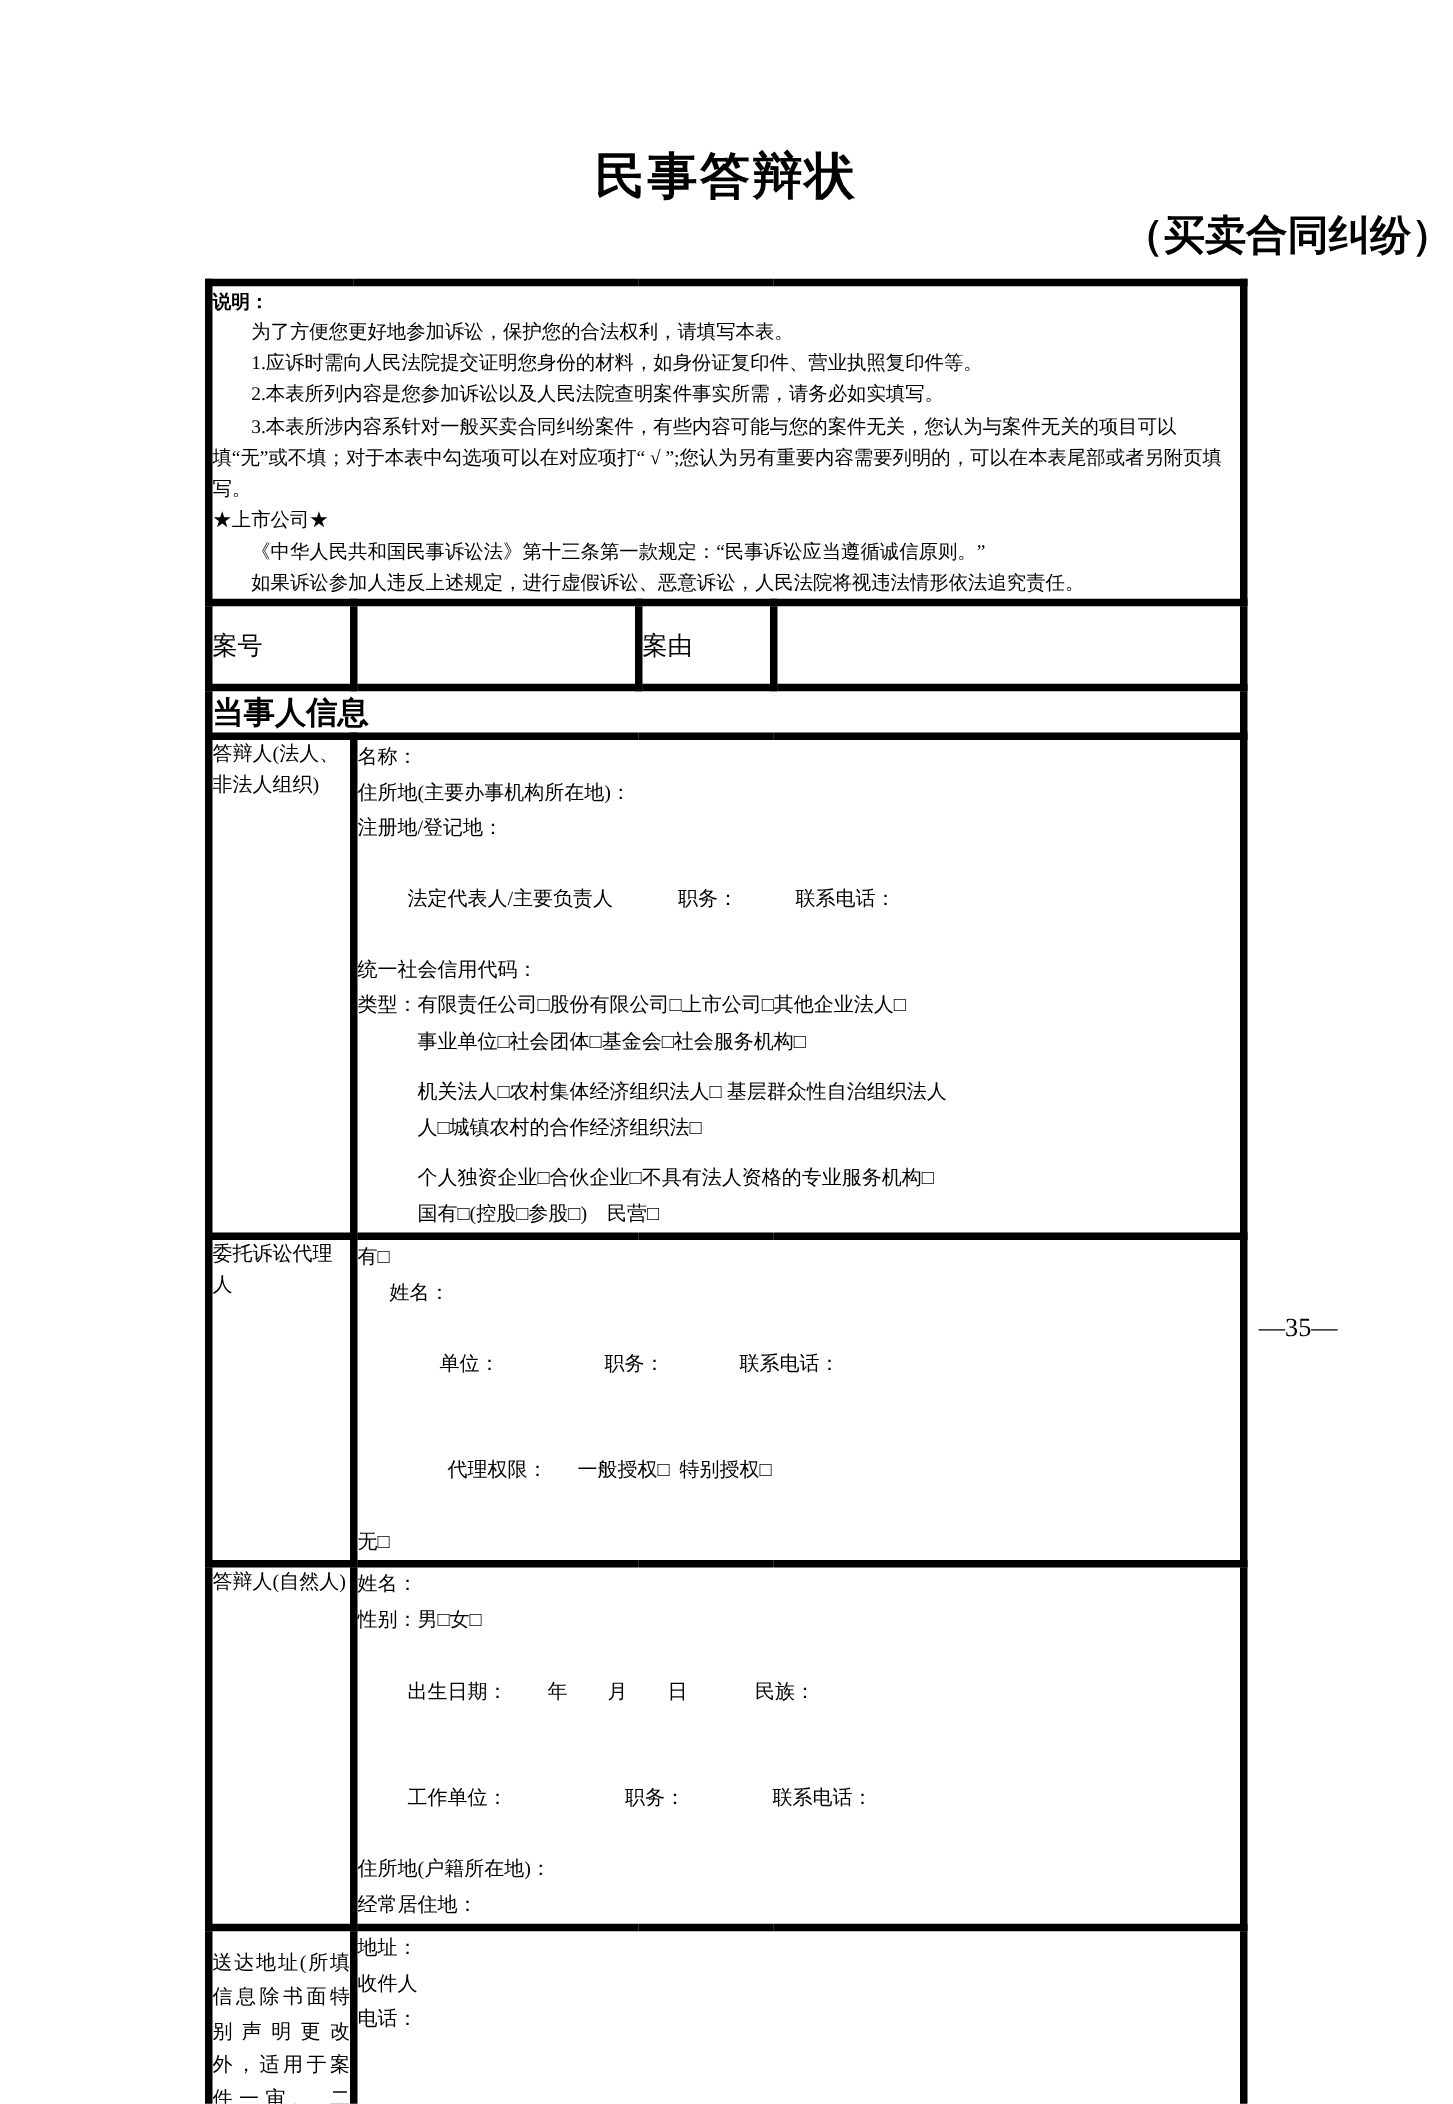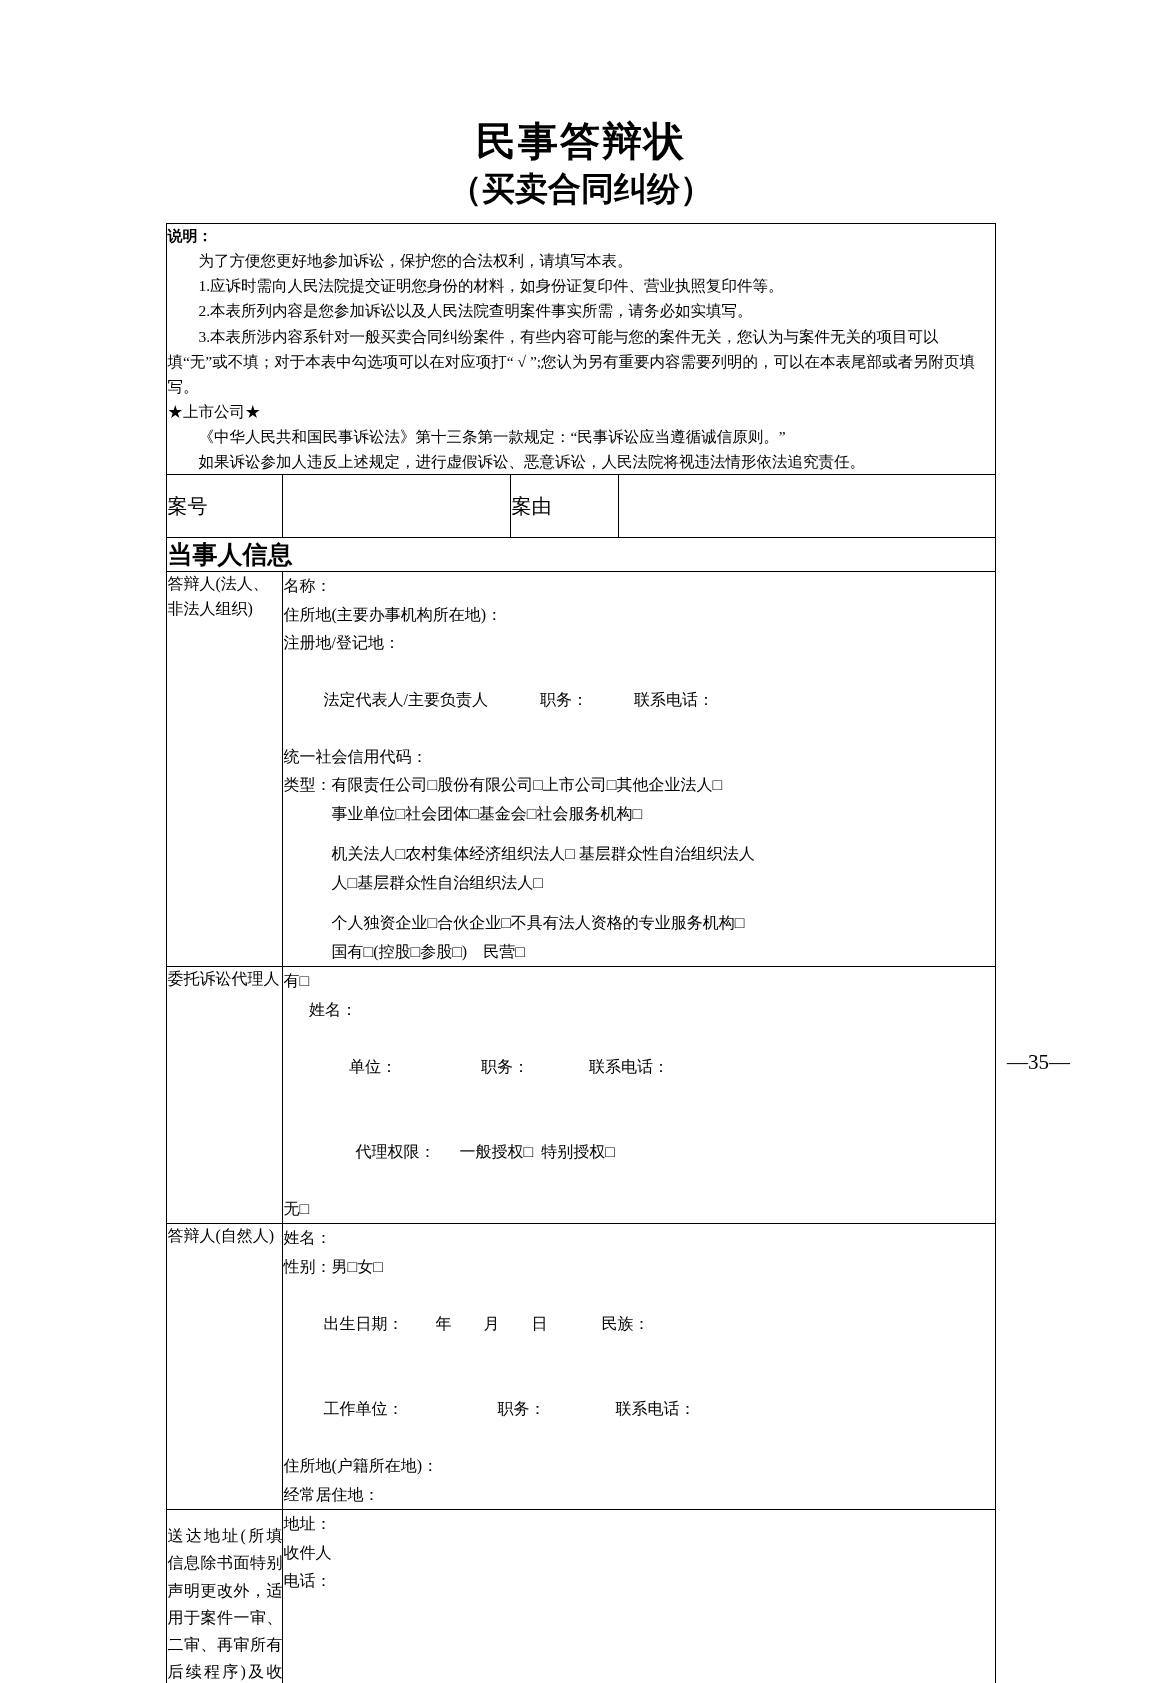--- a/index.html
+++ b/index.html
@@ -34,31 +34,32 @@
     font-weight: bold;
     letter-spacing: 2px;
     line-height: 1.15;
   }
   .doc-subtitle {
     font-family: "Liberation Serif", serif;
     font-size: 33px;
     font-weight: bold;
     line-height: 1.3;
     margin-top: 4px;
+    text-align: right;
   }
 
   
   .form-table {
     width: 828px;
     margin: 12px auto 0 auto;
     border-collapse: collapse;
     table-layout: fixed;
   }
   .form-table td {
-    border: 1px solid #000000;
+    border: 6px solid #000000;
     vertical-align: top;
     padding: 0;
   }
 
   
   .instructions {
     padding: 10px 12px 14px 12px;
     font-size: 15.5px;
     line-height: 1.62;
   }
@@ -171,21 +172,21 @@
         <div class="line">住所地(主要办事机构所在地)：</div>
         <div class="line">注册地/登记地：</div>
         <div class="line">
           <span>法定代表人/主要负责人</span><span class="gap" style="width:52px"></span><span>职务：</span><span class="gap" style="width:46px"></span><span>联系电话：</span>
         </div>
         <div class="line">统一社会信用代码：</div>
         <div class="line">类型：有限责任公司□股份有限公司□上市公司□其他企业法人□</div>
         <div class="line indent2">事业单位□社会团体□基金会□社会服务机构□</div>
         <div class="spacer-line"></div>
         <div class="line indent2">机关法人□农村集体经济组织法人□ 基层群众性自治组织法人</div>
-        <div class="line indent2">人□基层群众性自治组织法人□</div>
+        <div class="line indent2">人□城镇农村的合作经济组织法□</div>
         <div class="spacer-line"></div>
         <div class="line indent2">个人独资企业□合伙企业□不具有法人资格的专业服务机构□</div>
         <div class="line indent2">国有□(控股□参股□)    民营□</div>
       </td>
     </tr>
 
     <tr>
       <td class="left-label">委托诉讼代理人</td>
       <td colspan="3" class="right-content">
         <div class="line">有□</div>

